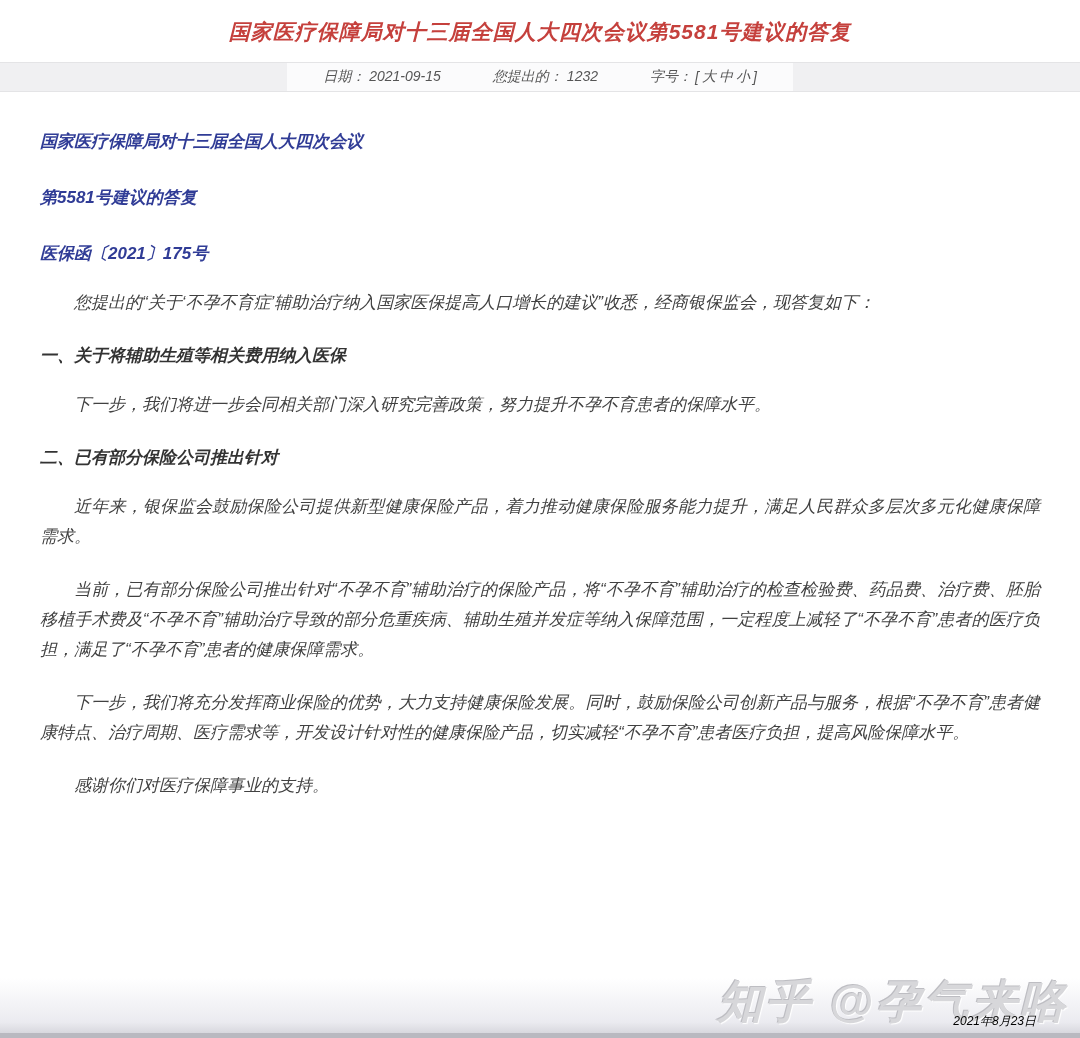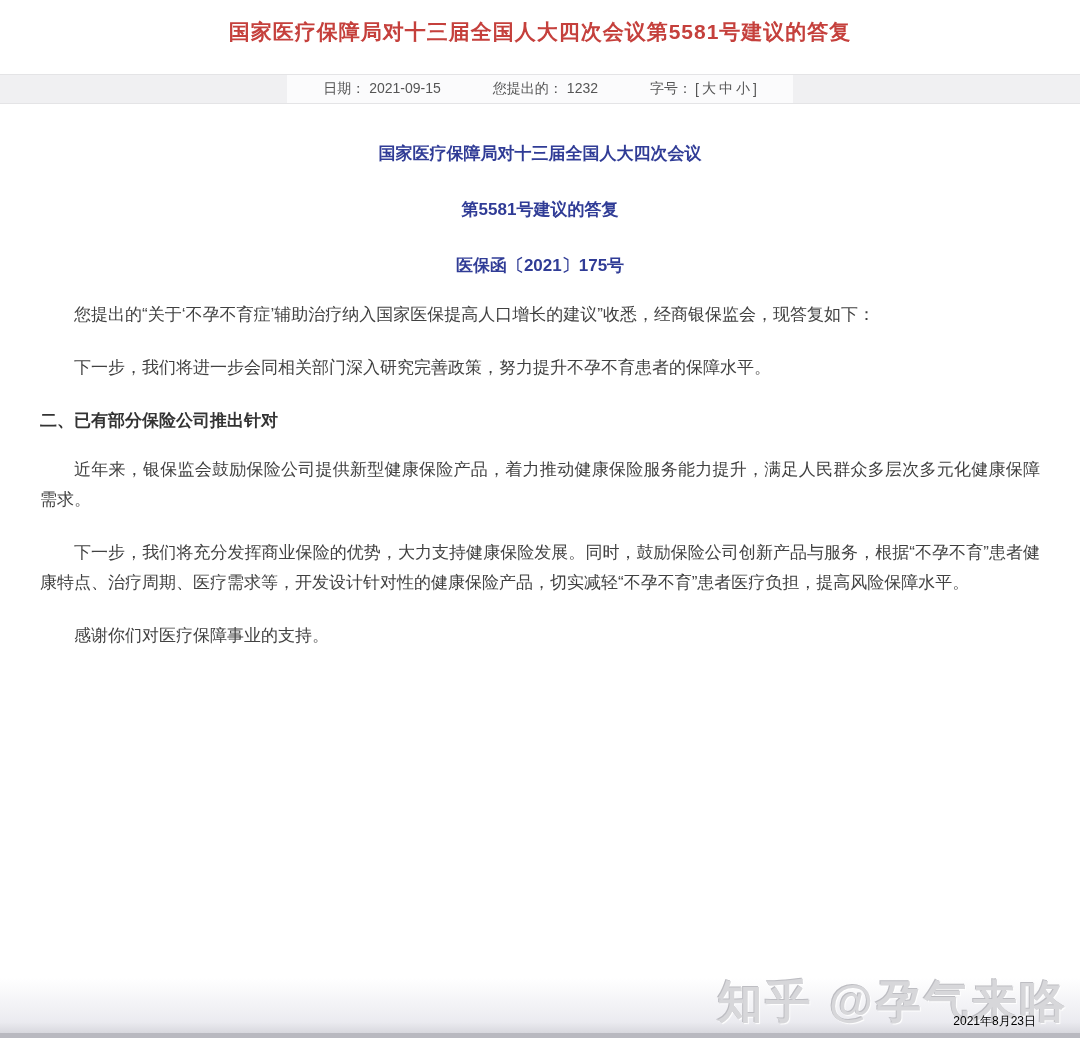--- a/index.html
+++ b/index.html
@@ -1,43 +1,43 @@
 <!DOCTYPE html>
 <html><head>
 <meta charset="utf-8">
 <style>
-  * { margin:0; padding:0; box-sizing:border-box; }
+  * { margin:0; padding:0; box-sizing:border-box;font-style:italic; }
   html,body { background:#ffffff; }
   body { font-family:"Liberation Sans","DejaVu Sans",sans-serif; }
   .page {
     position:relative; width:1080px; height:1038px;
     background:#ffffff; overflow:hidden;
   }
   .title {
     margin-top:18px; text-align:center;
     font-size:21px; font-weight:bold; color:#c5403c;
     letter-spacing:1px;
   }
   .meta-bar {
-    margin-top:28px; width:100%;
+    margin-top:16px; width:100%;
     background:#f0f0f2;
     border-top:1px solid #e4e4e6; border-bottom:1px solid #e4e4e6;
   }
   .meta-inner {
     width:max-content; margin:0 auto; background:#fbfbfc;
     padding:5px 36px; display:flex; align-items:center; gap:52px;
     font-size:14px; color:#555;
   }
   .meta-item { white-space:nowrap; }
   .meta-item .val { margin-left:4px; }
   .font-ctrl { display:inline-flex; align-items:center; gap:3px; }
   .font-opt { color:#555; cursor:pointer; }
   .doc { padding:0 40px; }
   .blue-heading {
-    text-align:center; font-weight:bold; color:#303c96;
+    text-align:left; font-weight:bold; color:#303c96;
     font-size:17px; margin-top:33px;
   }
   .blue-heading.first { margin-top:38px; }
   .salutation {
     margin-top:44px; font-size:17px; color:#3d3d3d;
   }
   .para {
     margin-top:23px; font-size:17px; color:#414141;
     line-height:30px; text-indent:2em; text-align:justify;
   }
@@ -84,24 +84,26 @@
     </div>
   </div>
 
   <div class="doc">
     <p class="blue-heading first">国家医疗保障局对十三届全国人大四次会议</p>
     <p class="blue-heading">第5581号建议的答复</p>
     <p class="blue-heading">医保函〔2021〕175号</p>
 
     <p class="para">您提出的“关于‘不孕不育症’辅助治疗纳入国家医保提高人口增长的建议”收悉，经商银保监会，现答复如下：</p>
 
+    <p class="sec-heading">一、关于将辅助生殖等相关费用纳入医保</p>
     <p class="para">下一步，我们将进一步会同相关部门深入研究完善政策，努力提升不孕不育患者的保障水平。</p>
 
     <p class="sec-heading">二、已有部分保险公司推出针对</p>
     <p class="para">近年来，银保监会鼓励保险公司提供新型健康保险产品，着力推动健康保险服务能力提升，满足人民群众多层次多元化健康保障需求。</p>
+    <p class="para">当前，已有部分保险公司推出针对“不孕不育”辅助治疗的保险产品，将“不孕不育”辅助治疗的检查检验费、药品费、治疗费、胚胎移植手术费及“不孕不育”辅助治疗导致的部分危重疾病、辅助生殖并发症等纳入保障范围，一定程度上减轻了“不孕不育”患者的医疗负担，满足了“不孕不育”患者的健康保障需求。</p>
     <p class="para">下一步，我们将充分发挥商业保险的优势，大力支持健康保险发展。同时，鼓励保险公司创新产品与服务，根据“不孕不育”患者健康特点、治疗周期、医疗需求等，开发设计针对性的健康保险产品，切实减轻“不孕不育”患者医疗负担，提高风险保障水平。</p>
 
     <p class="para">感谢你们对医疗保障事业的支持。</p>
 
   </div>
 
   <div class="bottom-fade"></div>
   <div class="watermark">知乎 @孕气来咯</div>
   <div class="footer-date">2021年8月23日</div>
 

